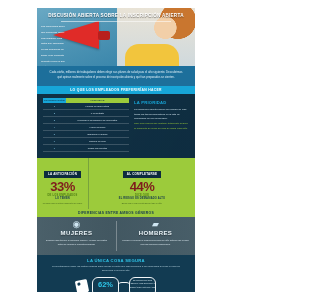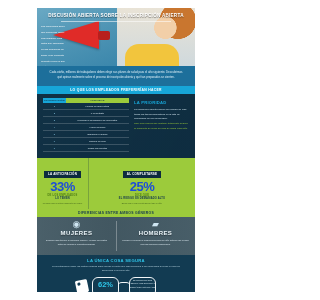--- a/index.html
+++ b/index.html
@@ -119,21 +119,21 @@
   .stat-col.left  { width: 52px; border-right: .6px solid rgba(13,43,62,.25); }
   .stat-col.right { flex: 1; }
   .stat-head {
     display: inline-block;
     background: #0d2b3e; color: #fff;
     font-size: 3px; font-weight: bold; letter-spacing: .2px;
     padding: 1.2px 4px; margin-bottom: 2px;
   }
   .stat-row { display: flex; justify-content: center; gap: 12px; }
   .big {
-    font-size: 13px; font-weight: bold; line-height: 1; color: #1d4ed8;
+    font-size: 13px; font-weight: bold; line-height: 1; color: #7f1d1d;
     letter-spacing: -.5px;
   }
   .sub-green {
     font-size: 2.6px; font-weight: bold; color: #4e7d14;
     margin-top: 1px; letter-spacing: .2px;
   }
   .sub-dark {
     font-size: 2.6px; font-weight: bold; color: #14384d;
     margin-top: .5px; letter-spacing: .15px;
   }
@@ -296,21 +296,21 @@
         <div class="stat-head">LA ANTICIPACIÓN</div>
         <div class="big">33%</div>
         <div class="sub-green">DE LOS EMPLEADOS</div>
         <div class="sub-dark">LO TEMEN</div>
         <div class="foot-note">Lo dejan para el último momento del plazo.</div>
       </div>
       <div class="stat-col right">
         <div class="stat-head">AL COMPLETARSE</div>
         <div class="stat-row">
           <div>
-            <div class="big">25%</div>
+            <div class="big">44%</div>
             <div class="sub-green">DICE QUE</div>
             <div class="sub-dark">EL RIESGO ES DEMASIADO ALTO</div>
             <div class="foot-note">Elegir mal el plan cuesta dinero todo el año.</div>
           </div>
         </div>
       </div>
     </div>
 
     <div class="gen-head">DIFERENCIAS ENTRE AMBOS GÉNEROS</div>
     <div class="genders">

